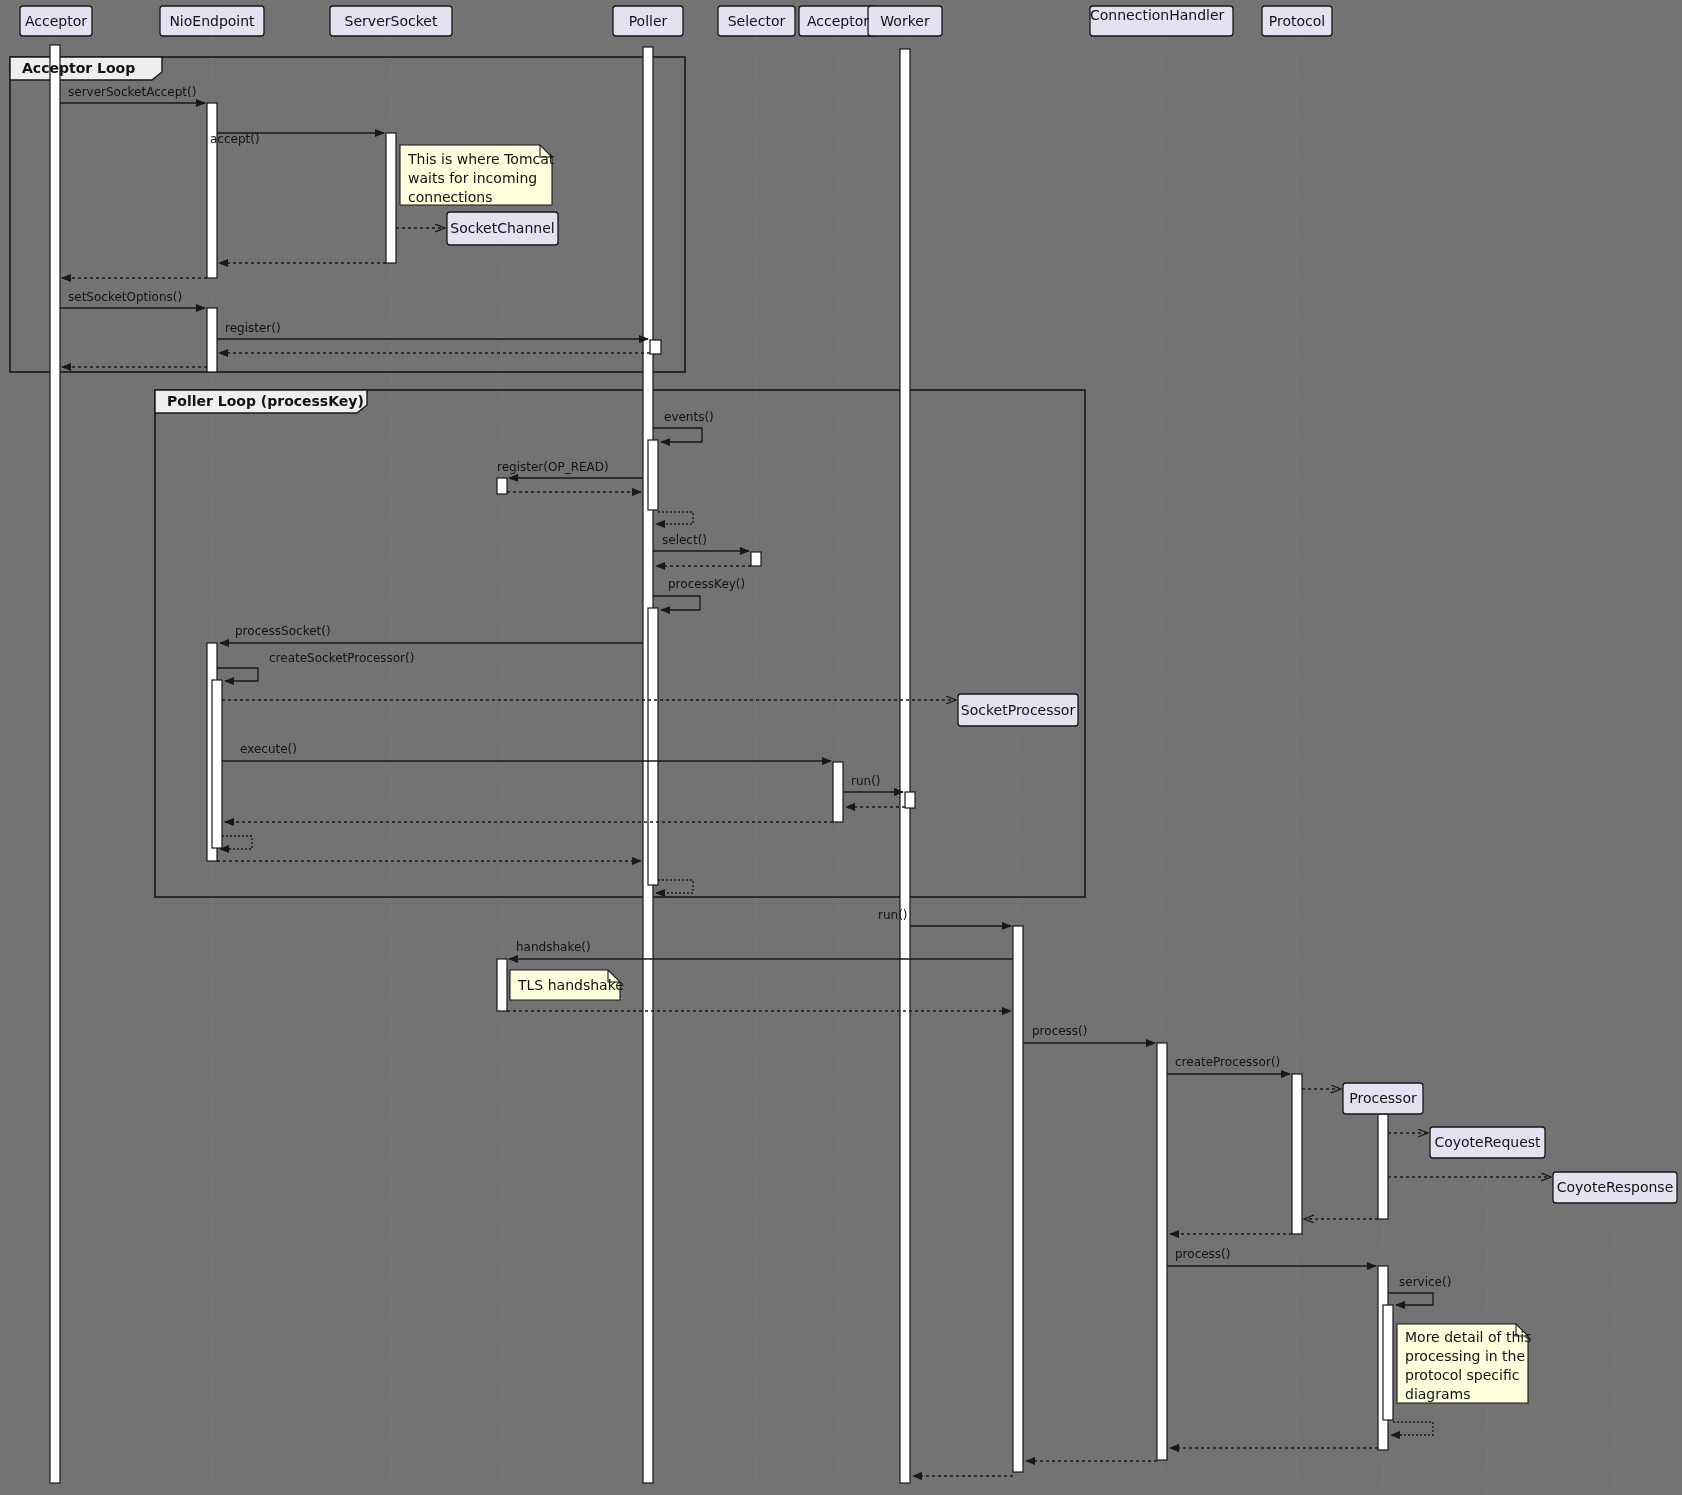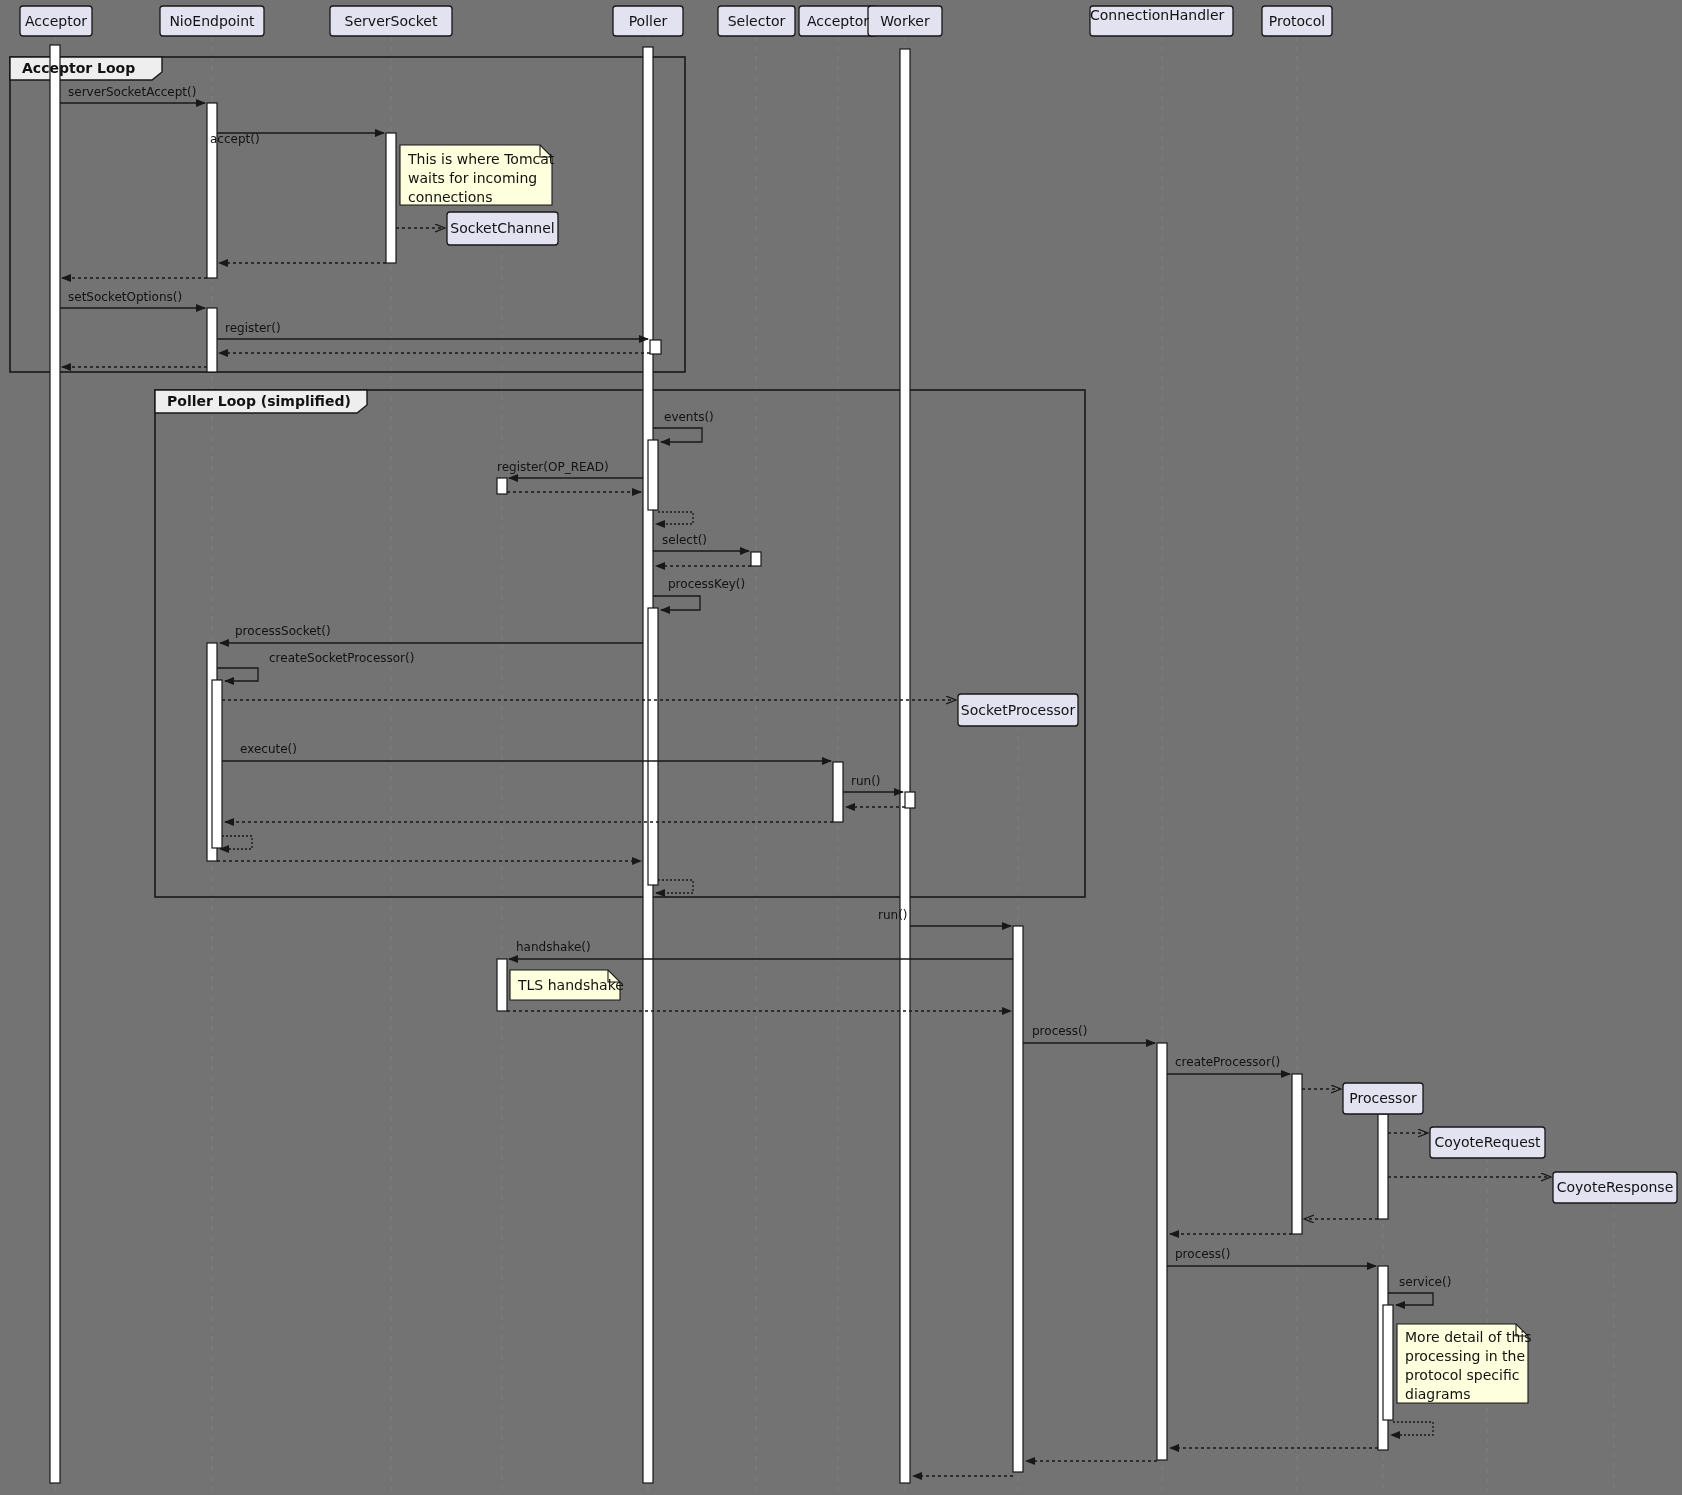--- a/index.html
+++ b/index.html
@@ -194,21 +194,21 @@
 <div class="plabel" style="left:868px;top:6px;width:74px;line-height:30px;">Worker</div>
 <div class="plabel" style="left:1090px;top:0;width:125px;line-height:30px;">ConnectionHandler</div>
 <div class="plabel" style="left:1262px;top:6px;width:70px;line-height:30px;">Protocol</div>
 <div class="plabel" style="left:447px;top:212px;width:111px;line-height:33px;border-radius:13px;">SocketChannel</div>
 <div class="plabel" style="left:958px;top:694px;width:120px;line-height:32px;">SocketProcessor</div>
 <div class="plabel" style="left:1343px;top:1083px;width:80px;line-height:31px;">Processor</div>
 <div class="plabel" style="left:1430px;top:1127px;width:115px;line-height:31px;">CoyoteRequest</div>
 <div class="plabel" style="left:1553px;top:1172px;width:124px;line-height:31px;">CoyoteResponse</div>
 
 <div class="framelabel" style="left:22px;top:60px;">Acceptor Loop</div>
-<div class="framelabel" style="left:167px;top:393px;">Poller Loop (simplified)</div>
+<div class="framelabel" style="left:167px;top:393px;">Poller Loop (processKey)</div>
 
 <div class="lbl" style="left:68px;top:84px;">serverSocketAccept()</div>
 <div class="lbl" style="left:210px;top:114px;margin-top:17px;">accept()</div>
 <div class="lbl" style="left:68px;top:289px;">setSocketOptions()</div>
 <div class="lbl" style="left:225px;top:320px;">register()</div>
 <div class="lbl" style="left:664px;top:409px;">events()</div>
 <div class="lbl" style="left:497px;top:459px;">register(OP_READ)</div>
 <div class="lbl" style="left:662px;top:532px;">select()</div>
 <div class="lbl" style="left:668px;top:576px;">processKey()</div>
 <div class="lbl" style="left:235px;top:623px;">processSocket()</div>

